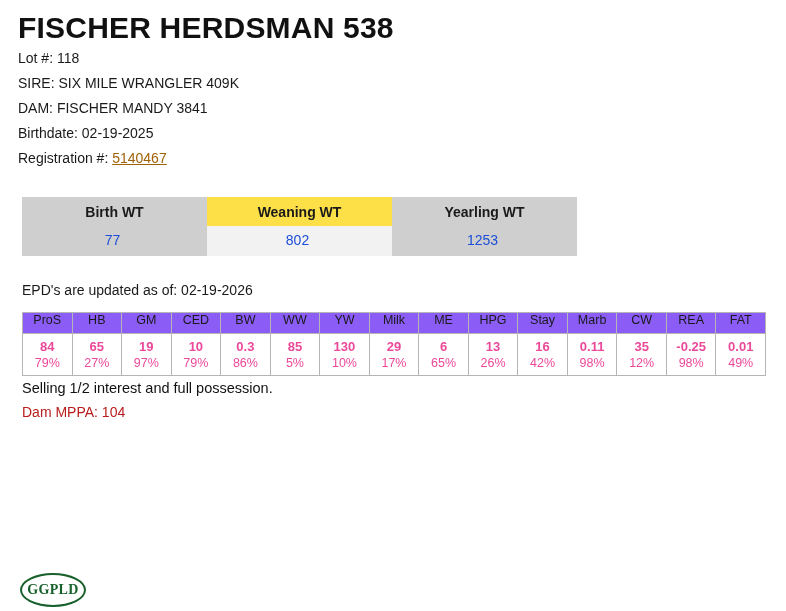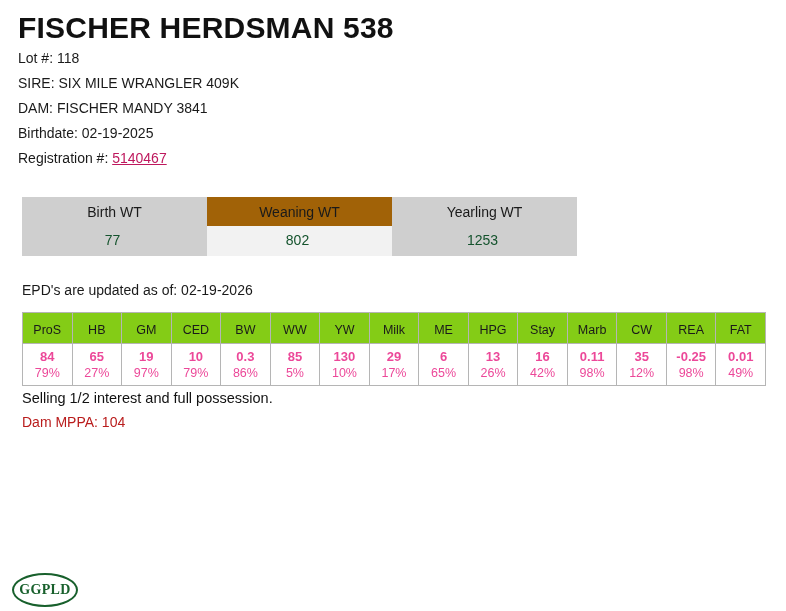--- a/index.html
+++ b/index.html
@@ -31,71 +31,71 @@
   }
   .meta {
     margin: 0 0 0 18px;
   }
   .meta-line {
     font-size: 14px;
     line-height: 25px;
     color: #1a1a1a;
   }
   .reg-link {
-    color: #be185d;
+    color: #a16207;
     text-decoration: underline;
     cursor: pointer;
   }
   .wt-table {
     margin: 26px 0 0 22px;
     border-collapse: collapse;
     width: 555px;
     table-layout: fixed;
   }
   .wt-table th {
     background: #cfcfcf;
     font-size: 14px;
-    font-weight: normal;
+    font-weight: bold;
     text-align: center;
     padding: 7px 0 6px 0;
     color: #1a1a1a;
     border: none;
   }
   .wt-table th.alt {
-    background: #a16207;
+    background: #fde047;
   }
   .wt-table td {
     background: #cfcfcf;
     font-size: 14px;
     text-align: center;
     padding: 6px 4px 8px 0;
-    color: #14532d;
+    color: #1d4ed8;
     border: none;
   }
   .wt-table td.alt {
     background: #f2f2f2;
   }
   .epd-date {
     font-size: 14px;
     margin: 26px 0 4px 22px;
     color: #1a1a1a;
   }
   .epd-table {
     margin: 14px 0 0 22px;
     border-collapse: collapse;
     width: 744px;
     table-layout: fixed;
     border: 1px solid #b5b5b5;
   }
   .epd-table th {
-    background: #84cc16;
+    background: #8b5cf6;
     font-size: 12.5px;
     font-weight: normal;
     text-align: center;
-    padding: 10px 0 6px 0;
+    padding: 0 0 6px 0;
     border: 1px solid #b5b5b5;
     color: #1a1a1a;
   }
   .epd-table td {
     background: #ffffff;
     text-align: center;
     border: 1px solid #b5b5b5;
     color: #ec4899;
     padding: 0;
   }
@@ -123,21 +123,21 @@
     color: #111;
   }
   .mppa {
     margin: 3px 18px 0 22px;
     font-size: 14px;
     line-height: 20px;
     color: #b91c1c;
   }
   .logo-wrap {
     position: absolute;
-    left: 12px;
+    left: 20px;
     bottom: 14px;
     display: flex;
     align-items: flex-end;
   }
   .logo-oval {
     width: 62px;
     height: 30px;
     border: 2.5px solid #18602c;
     border-radius: 50%;
     display: flex;

